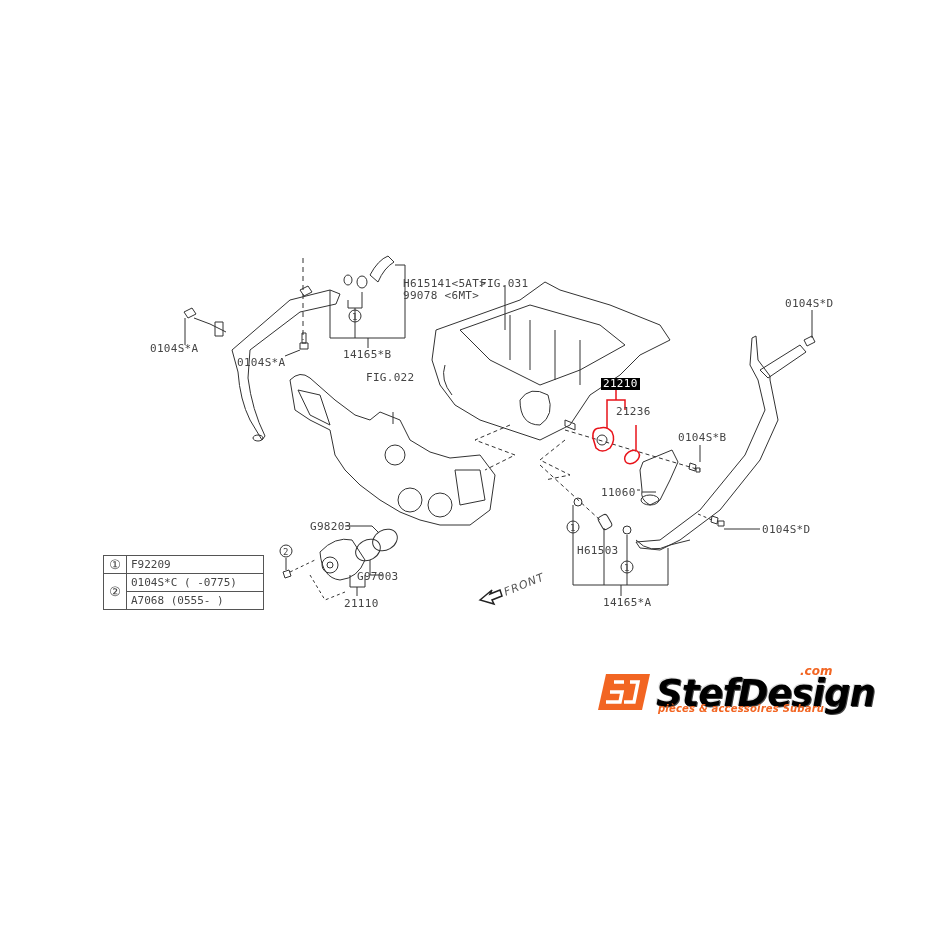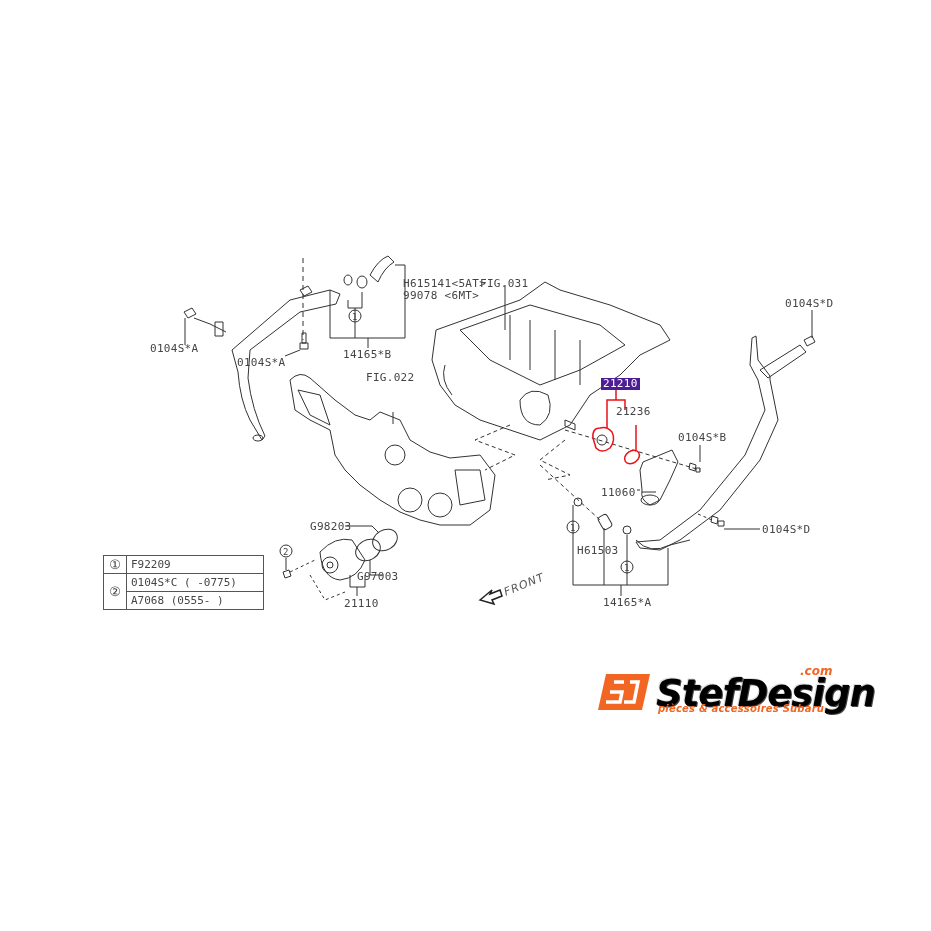--- a/index.html
+++ b/index.html
@@ -1,19 +1,19 @@
 <!DOCTYPE html>
 <html><head>
   <meta charset="utf-8">
   <style>
     html, body { margin: 0; padding: 0; background: #ffffff; }
     body { width: 931px; height: 931px; position: relative; overflow: hidden; font-family: "DejaVu Sans Mono", monospace; }
     #diagram { position: absolute; left: 0; top: 0; width: 808px; height: 931px; }
     .lbl { position: absolute; font-family: "DejaVu Sans Mono", monospace; font-size: 11px; color: #444; letter-spacing: 0.3px; white-space: nowrap; line-height: 12px; }
-    .lbl-red { background: #4c1d95; color: #fff; padding: 0 2px; }
+    .lbl-red { background: #000000; color: #fff; padding: 0 2px; }
     .legend { position: absolute; left: 103px; top: 555px; border-collapse: collapse; font-family: "DejaVu Sans Mono", monospace; font-size: 11px; color: #444; }
     .legend td { border: 1px solid #555; padding: 1px 4px; height: 15px; }
     .legend td.num { width: 14px; text-align: center; font-size: 13px; }
     .legend td.txt { width: 128px; }
     .front { position: absolute; left: 503px; top: 578px; font-family: "DejaVu Sans", sans-serif; font-size: 11px; font-style: italic; color: #555; transform: rotate(-22deg); letter-spacing: 1px; }
     .logo { position: absolute; left: 596px; top: 668px; width: 260px; height: 50px; }
     .logo-name { position: absolute; left: 60px; top: 4px; font-family: "DejaVu Sans", sans-serif; font-weight: bold; font-style: italic; font-size: 37px; color: #000000; letter-spacing: -1px; text-shadow: 1px 1px 0 #444, -1px -1px 0 #ddd; }
     .logo-com { position: absolute; left: 204px; top: -4px; font-family: "DejaVu Sans", sans-serif; font-weight: bold; font-style: italic; font-size: 12px; color: #f26522; }
     .logo-tag { position: absolute; left: 62px; top: 35px; font-family: "DejaVu Sans", sans-serif; font-weight: bold; font-style: italic; font-size: 10px; color: #f26522; letter-spacing: 0.2px; }
   </style>

